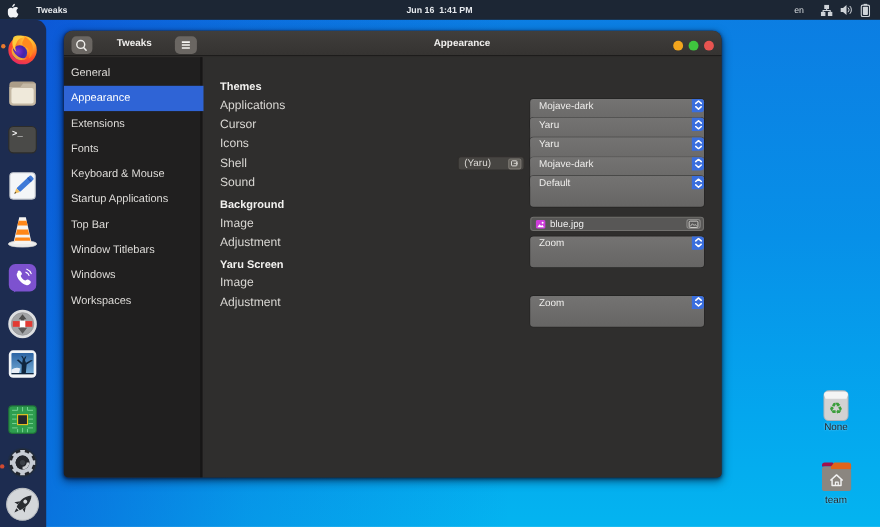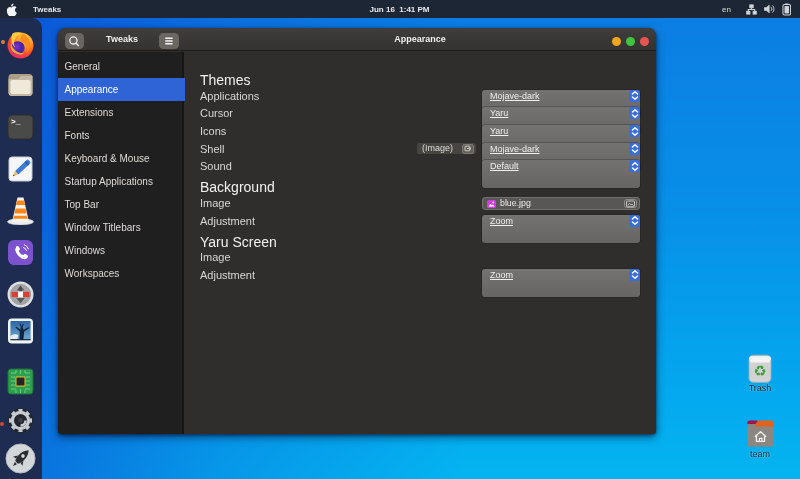--- a/index.html
+++ b/index.html
@@ -31,27 +31,27 @@
   .light { position:absolute; top:9px; width:9px; height:9px; border-radius:50%; }
 
   #sidebar { position:absolute; left:0; top:24px; width:126px; height:382px;
     background:#201f1f; border-right:2px solid #171616; }
   .srow { position:absolute; left:0; width:127px; height:23px; line-height:23px;
     padding-left:6.5px; font-size:10px; color:#dedcd9; }
   .srow.sel { background:#2f64d6; color:#ffffff; }
 
   #content { position:absolute; left:128px; top:24px; width:470px; height:382px;
     background:#2f2e2d; }
-  .hdr { position:absolute; font-size:14px; font-weight:400; color:#f2f1ef; line-height:10px; }
+  .hdr { position:absolute; font-size:10px; font-weight:700; color:#f2f1ef; line-height:10px; }
   .lbl { position:absolute; font-size:11px; color:#d9d7d3; line-height:10px; }
 
   .combo { position:absolute; left:296px; width:158px; height:28px;
     background:linear-gradient(#747372,#666564); border-radius:3px;
     font-size:9px; color:#efeeec; line-height:12.5px; padding-left:8px;
-    box-shadow:0 0 0 0.6px rgba(25,25,25,.55);text-decoration:underline; }
+    box-shadow:0 0 0 0.6px rgba(25,25,25,.55); }
   .combo .sp { position:absolute; right:0; top:0; width:11px; height:12px;
     background:#3a6edd; border-radius:0 3px 3px 0; }
   .combo .sp svg { position:absolute; left:1.5px; top:1.5px; }
   .filebtn { position:absolute; left:296px; width:158px; height:13px;
     background:#585756; border:1px solid #71706e; border-radius:3px;
     font-size:8.8px; color:#ececec; line-height:11.5px; }
   .pimg { position:absolute; left:4px; top:2px; width:9px; height:8px; }
   .mbtn { position:absolute; right:2px; top:1px; width:13px; height:9.5px;
     border:1px solid #8e8d8b; border-radius:2.5px; }
 </style>
@@ -282,21 +282,21 @@
     <div class="combo" style="top:73px">Yaru<span class="sp">
           <svg width="8" height="9" viewBox="0 0 8 9">
             <g fill="none" stroke="#fff" stroke-width="1.4" stroke-linecap="round" stroke-linejoin="round">
               <path d="M1.5 3 L4 .8 L6.5 3 M1.5 6 L4 8.2 L6.5 6"></path>
             </g>
           </svg>
         </span></div>
 
     <div class="lbl" style="left:14px;top:91.6px">Shell</div>
     <div style="position:absolute;left:230px;top:90.1px;width:61px;height:13px;background:#474542;border:1px solid #302e2c;border-radius:3px;font-size:9px;color:#dcdad6;line-height:11.5px">
-      <span style="margin-left:5px">(Image)</span>
+      <span style="margin-left:5px">(Yaru)</span>
       <span style="position:absolute;right:2.5px;top:1px;width:11.5px;height:9.5px;background:#615e59;border:1px solid #7c7872;border-radius:2px">
         <svg width="8" height="7" viewBox="0 0 8 7" style="position:absolute;left:0.5px;top:0.2px">
             <g fill="none" stroke="#d8d6d2" stroke-width=".9">
               <rect x="1" y="1.2" width="5" height="4.6" rx=".8"></rect>
               <path d="M3 3.5 h3 M5 2.2 l1.4 1.3 L5 4.8" stroke-width=".8"></path>
             </g>
           </svg>
       </span>
     </div>
     <div class="combo" style="top:90.6px">Mojave-dark<span class="sp">
@@ -359,21 +359,21 @@
         </span></div>
   </div>
 </div>
 
 <svg class="abs" style="left:747.5px;top:353.5px" width="24" height="29.5" viewBox="0 0 23 28">
   <rect x="1" y="1" width="21" height="26" rx="4" fill="#d2d2d2"></rect>
   <rect x="1" y="1" width="21" height="26" rx="4" fill="none" stroke="#aeb2b6" stroke-width=".8"></rect>
   <path d="M3 2 h17 a2.5 2.5 0 0 1 2 2.5 l-1.4 3.5 h-18.2 L1 4.5 A2.5 2.5 0 0 1 3 2z" fill="#f4f4f4"></path>
   <text x="11.5" y="21" text-anchor="middle" font-size="14" fill="#3a9e3a">♻</text>
 </svg>
-<div class="abs" style="left:734px;top:383px;width:52px;text-align:center;font-size:9px;color:#20262c;text-shadow:0 0 2px rgba(255,255,255,.6)">Trash</div>
+<div class="abs" style="left:734px;top:383px;width:52px;text-align:center;font-size:9px;color:#20262c;text-shadow:0 0 2px rgba(255,255,255,.6)">None</div>
 
 <svg class="abs" style="left:744.5px;top:418.5px" width="31" height="29.5" viewBox="0 0 30 29">
   <path d="M2 4 a2.5 2.5 0 0 1 2.5-2.5 h7 l3 3.5 h-12.5z" fill="#a3114a"></path>
   <rect x="2" y="5" width="26" height="22" rx="2.5" fill="#8b8680"></rect>
   <path d="M10 5 l3-3.5 h12.5 a2.5 2.5 0 0 1 2.5 2.5 v3.5 h-18z" fill="#e2641c"></path>
   <rect x="2" y="7.5" width="26" height="19.5" rx="2.5" fill="#8b8680"></rect>
   <g fill="none" stroke="#f2f2f2" stroke-width="1.3" stroke-linejoin="round">
     <path d="M9.5 17.5 L15 12.5 L20.5 17.5 M11 16.5 V22 H19 V16.5"></path>
     <path d="M14 22 v-3 h2.5 v3" stroke-width="1.1"></path>
   </g>

